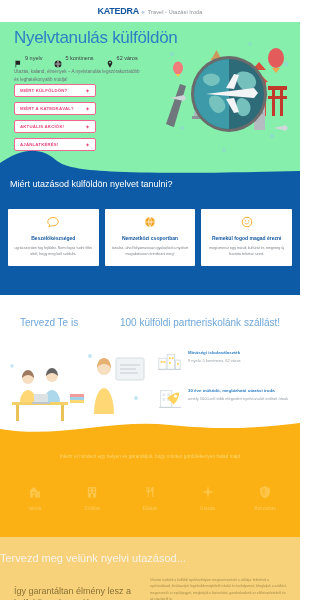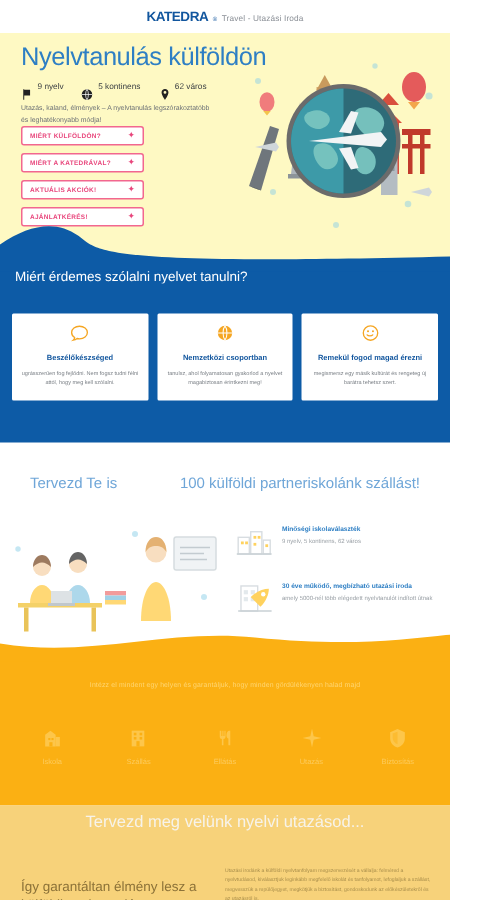--- a/index.html
+++ b/index.html
@@ -17,21 +17,21 @@
     background: #ffffff;
   }
   .logo-wrap { display: flex; align-items: baseline; gap: 3px; }
   .logo-main {
     font-size: 9px; font-weight: bold; color: #12569e; letter-spacing: -0.3px;
   }
   .logo-tm { font-size: 4px; color: #12569e; vertical-align: super; }
   .logo-sub { font-size: 5.5px; color: #8a8f96; letter-spacing: 0.1px; }
 
   
-  .hero { position: relative; height: 155px; background: #fef9c3; overflow: hidden; }
+  .hero { position: relative; height: 155px; background: #86efac; overflow: hidden; }
   .hero-title {
     position: absolute; left: 14px; top: 6px;
     font-size: 17px; color: #2e7fc4; font-weight: 300; letter-spacing: -0.3px;
   }
   .hero-badges {
     position: absolute; left: 14px; top: 32px;
     display: flex; gap: 12px; align-items: center;
   }
   .badge { display: flex; align-items: center; gap: 3px; }
   .badge-ico { width: 8px; height: 8px; display: inline-block; color: #2b2b2b; }
@@ -106,21 +106,21 @@
     position: absolute; top: 48px; left: 0; right: 0;
     display: flex; justify-content: space-around; padding: 0 6px;
   }
   .ysvc { display: flex; flex-direction: column; align-items: center; gap: 4px; width: 52px; }
   .ysvc-ico { font-size: 13px; color: #fdc64a; line-height: 1; }
   .ysvc-lbl { font-size: 5px; color: #fdcb5c; }
 
   
   .bottom-sec { position: relative; background: #f7d27a; height: 108px; }
   .bottom-head {
-    position: absolute; top: 5px; left: 0; right: 0; text-align: center;
+    position: absolute; top: 15px; left: 0; right: 0; text-align: left;
     font-size: 11px; color: #f7f3ea; font-weight: 300;
   }
   .bottom-left {
     position: absolute; left: 14px; top: 48px; width: 125px;
     font-size: 9px; line-height: 1.35; color: #8c7238; font-weight: 300;
   }
   .bottom-right {
     position: absolute; right: 10px; top: 40px; width: 140px;
     font-size: 3.4px; line-height: 1.85; color: #a98e4b; text-align: left;
   }
@@ -280,21 +280,21 @@
     </div>
   </div>
 
   <div class="blue-sec">
     <div class="wave-top">
       <svg width="300" height="34" viewBox="0 0 300 34" preserveAspectRatio="none">
         <path d="M0 34 L0 16 C 20 2 38 0 52 10 C 66 20 60 30 300 24 L300 34 Z" fill="#0d5ba6"></path>
       </svg>
     </div>
 
-    <div class="blue-head">Miért érdemes szólalni nyelvet tanulni?</div>
+    <div class="blue-head">Miért utazásod külföldön nyelvet tanulni?</div>
 
     <div class="cards">
       <div class="card">
         <span class="card-ico">
           <svg width="12" height="12" viewBox="0 0 16 16">
               <path d="M8 2C4.1 2 1 4.5 1 7.6c0 1.8 1 3.4 2.7 4.4-.1.9-.6 1.8-1.3 2.4 1.3-.2 2.6-.8 3.5-1.5.7.2 1.4.3 2.1.3 3.9 0 7-2.5 7-5.6S11.9 2 8 2z" fill="none" stroke="#f5a623" stroke-width="1.2"></path>
             </svg>
         </span>
         <div class="card-title">Beszélőkészséged</div>
         <div class="card-body">ugrásszerűen fog fejlődni. Nem fogsz tudni félni attól, hogy meg kell szólalni.</div>

